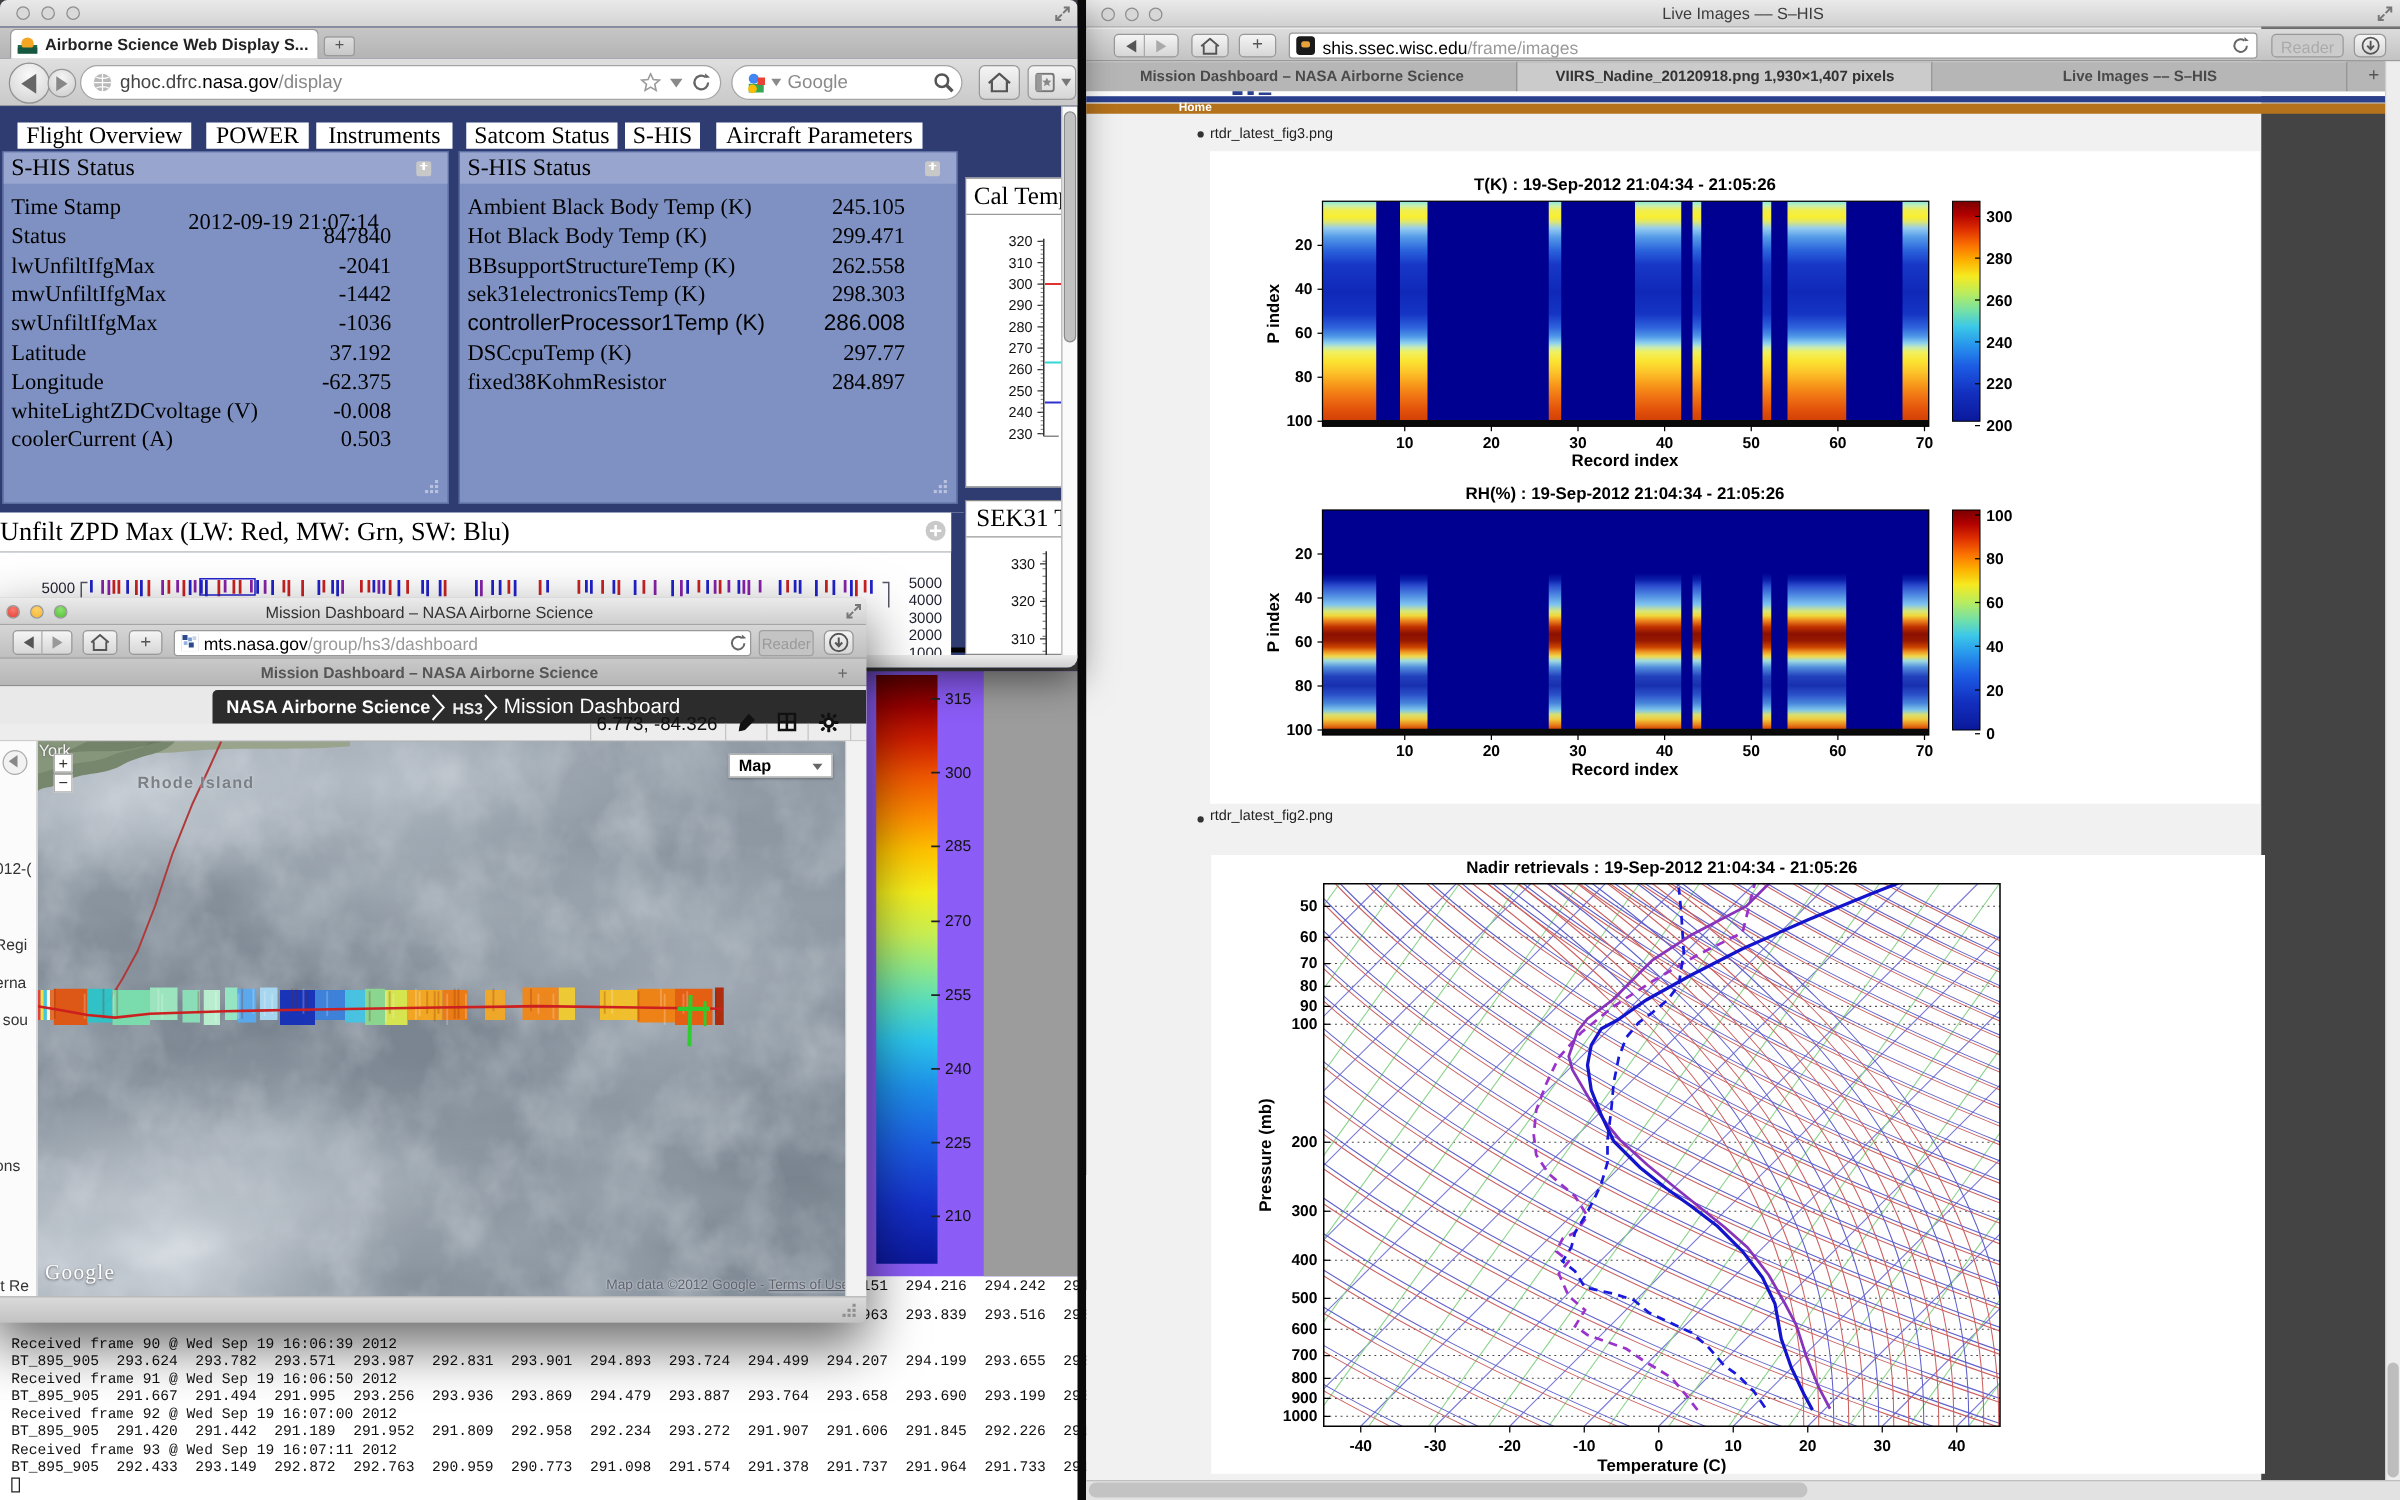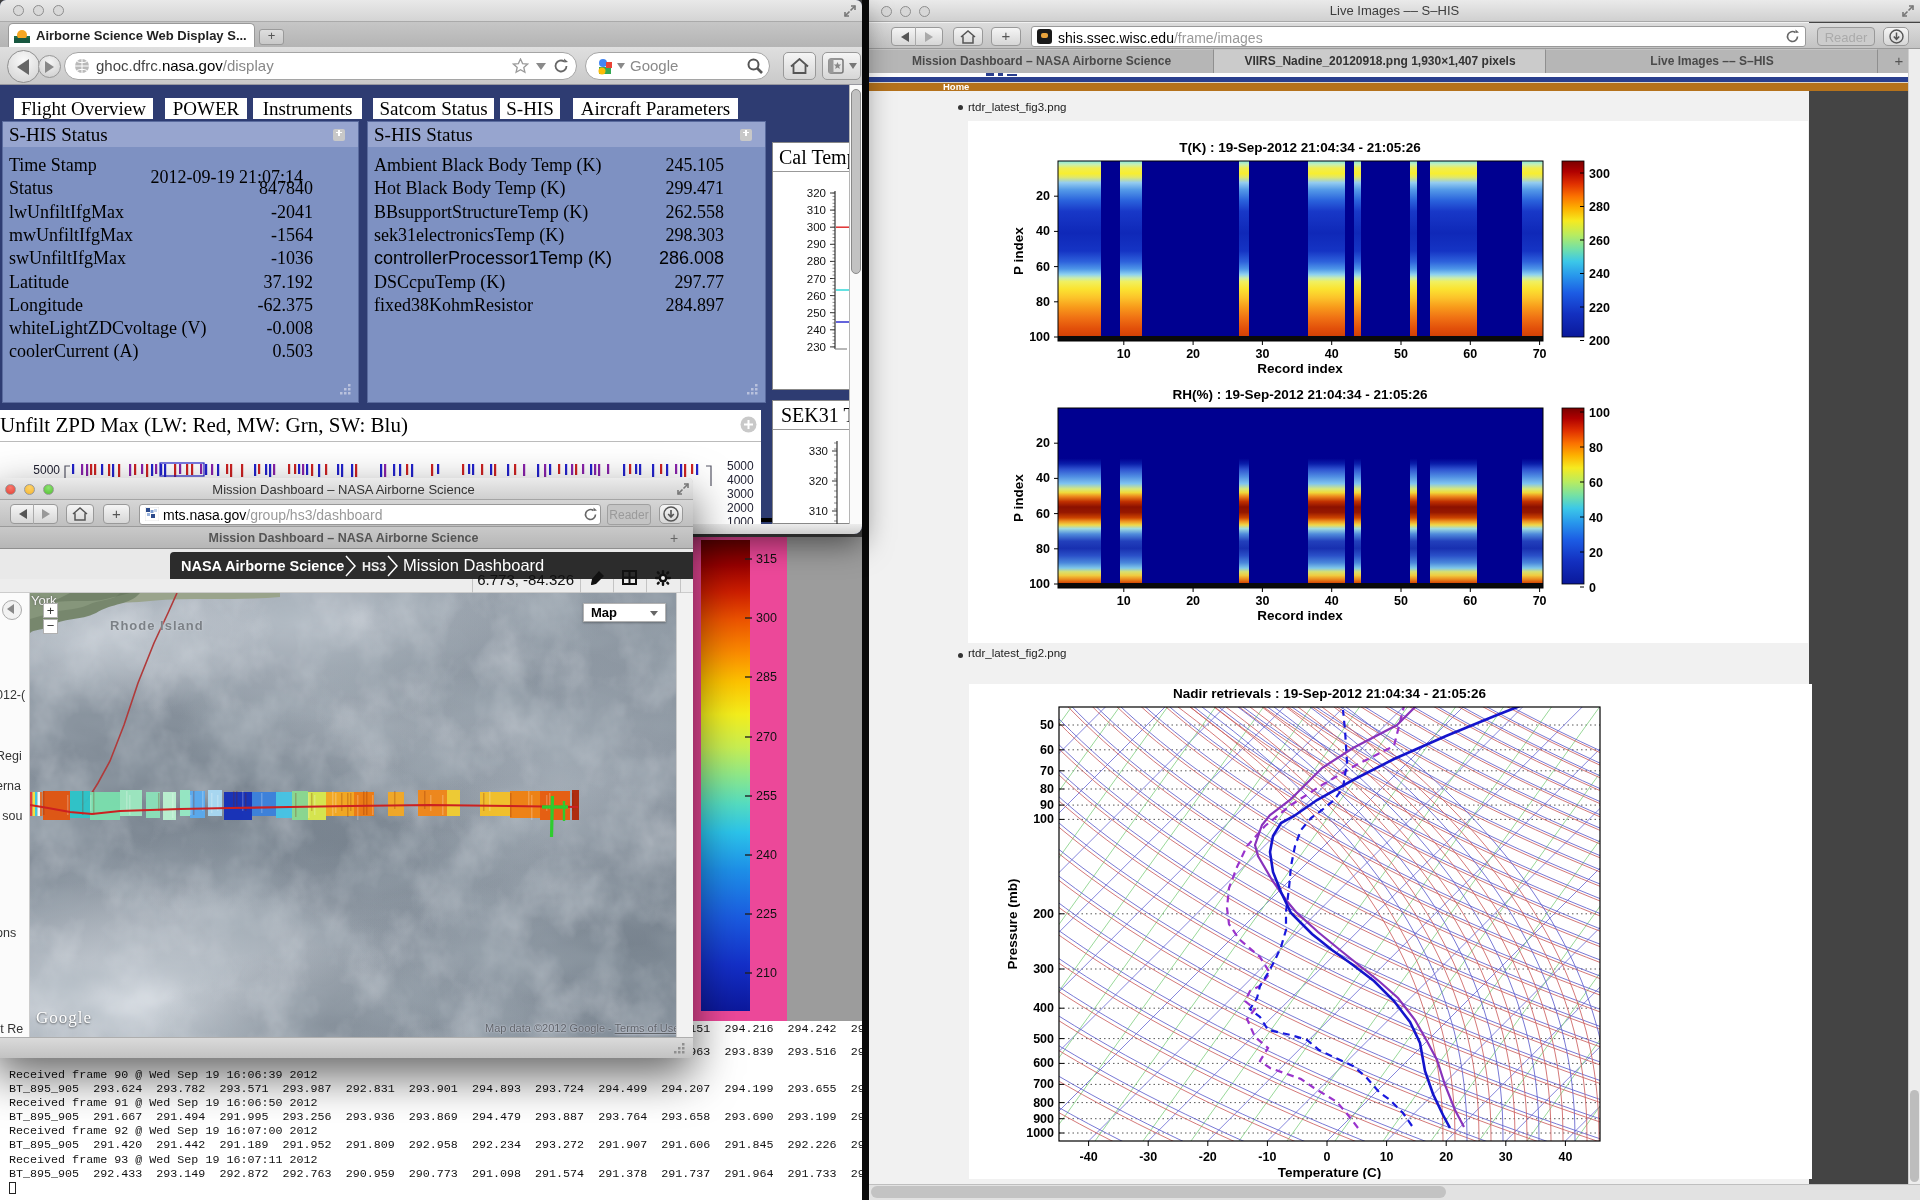--- a/index.html
+++ b/index.html
@@ -10,21 +10,21 @@
 <div class="abs" style="left:9px;top:1045px;width:861px;overflow:hidden;white-space:pre;font-family:'Liberation Mono',monospace;font-size:11.7px;color:#111;">BT_895_905  292.953  293.412  293.287  293.705  293.111  293.521  294.001  293.574  294.199  293.963  293.839  293.516  293.101  293.208  293.301</div>
 <div class="abs" style="left:9px;top:1068px;width:861px;overflow:hidden;white-space:pre;font-family:'Liberation Mono',monospace;font-size:11.7px;color:#111;">Received frame 90 @ Wed Sep 19 16:06:39 2012</div>
 <div class="abs" style="left:9px;top:1082px;width:861px;overflow:hidden;white-space:pre;font-family:'Liberation Mono',monospace;font-size:11.7px;color:#111;">BT_895_905  293.624  293.782  293.571  293.987  292.831  293.901  294.893  293.724  294.499  294.207  294.199  293.655  293.711  293.505  293.601</div>
 <div class="abs" style="left:9px;top:1096px;width:861px;overflow:hidden;white-space:pre;font-family:'Liberation Mono',monospace;font-size:11.7px;color:#111;">Received frame 91 @ Wed Sep 19 16:06:50 2012</div>
 <div class="abs" style="left:9px;top:1110px;width:861px;overflow:hidden;white-space:pre;font-family:'Liberation Mono',monospace;font-size:11.7px;color:#111;">BT_895_905  291.667  291.494  291.995  293.256  293.936  293.869  294.479  293.887  293.764  293.658  293.690  293.199  293.212  293.108  293.001</div>
 <div class="abs" style="left:9px;top:1124px;width:861px;overflow:hidden;white-space:pre;font-family:'Liberation Mono',monospace;font-size:11.7px;color:#111;">Received frame 92 @ Wed Sep 19 16:07:00 2012</div>
 <div class="abs" style="left:9px;top:1138px;width:861px;overflow:hidden;white-space:pre;font-family:'Liberation Mono',monospace;font-size:11.7px;color:#111;">BT_895_905  291.420  291.442  291.189  291.952  291.809  292.958  292.234  293.272  291.907  291.606  291.845  292.226  291.911  291.808  291.701</div>
 <div class="abs" style="left:9px;top:1153px;width:861px;overflow:hidden;white-space:pre;font-family:'Liberation Mono',monospace;font-size:11.7px;color:#111;">Received frame 93 @ Wed Sep 19 16:07:11 2012</div>
 <div class="abs" style="left:9px;top:1167px;width:861px;overflow:hidden;white-space:pre;font-family:'Liberation Mono',monospace;font-size:11.7px;color:#111;">BT_895_905  292.433  293.149  292.872  292.763  290.959  290.773  291.098  291.574  291.378  291.737  291.964  291.733  291.901  291.808  291.701</div>
 <div class="abs" style="left:9px;top:1182px;width:7px;height:12px;border:1px solid #222;"></div>
-<div class="abs" style="left:690px;top:537px;width:174px;height:484px;background:#ec4899;">
+<div class="abs" style="left:690px;top:537px;width:174px;height:484px;background:#8b5cf6;">
 <div class="abs" style="left:97px;top:0;width:77px;height:484px;background:#9c9c9c;"></div>
 <svg class="abs" style="left:0;top:0;" width="174" height="484">
 <defs>
         <linearGradient id="jetv" x1="0" y1="0" x2="0" y2="1">
           <stop offset="0%" stop-color="#6b0000"></stop>
           <stop offset="5%" stop-color="#960000"></stop>
           <stop offset="11%" stop-color="#cc1e00"></stop>
           <stop offset="17%" stop-color="#ec5400"></stop>
           <stop offset="24%" stop-color="#fb8c00"></stop>
           <stop offset="30%" stop-color="#fdc200"></stop>
@@ -573,21 +573,21 @@
 <div class="abs" style="left:500px;top:13px;width:60px;height:21px;background:#fff;font-family:'Liberation Serif',serif;font-size:19px;color:#000;text-align:center;line-height:21px;">S-HIS</div>
 <div class="abs" style="left:573px;top:13px;width:165px;height:21px;background:#fff;font-family:'Liberation Serif',serif;font-size:19px;color:#000;text-align:center;line-height:21px;">Aircraft Parameters</div>
 <div class="abs" style="left:2px;top:36px;width:357px;height:282px;background:#7e91c2;border:1px solid #5a6b9e;">
 <div class="abs" style="left:0;top:0;width:355px;height:25px;background:#97a5cf;font-family:'Liberation Serif',serif;font-size:19px;color:#000;padding-left:6px;line-height:25px;">S-HIS Status</div>
 <div class="abs" style="left:330px;top:7px;width:12px;height:12px;background:#c8c8c8;border-radius:2px;"></div>
 <div class="abs" style="left:333px;top:9.5px;width:6px;height:1.6px;background:#fff;"></div>
 <div class="abs" style="left:335.2px;top:7.5px;width:1.6px;height:6px;background:#fff;"></div>
 <div class="abs" style="left:6px;top:32px;width:345px;height:23.3px;font-family:'Liberation Serif',serif;font-size:18px;color:#000;line-height:23.3px;">Time Stamp<span style="position:absolute;right:51px;margin-top:12px;">2012-09-19 21:07:14</span></div>
 <div class="abs" style="left:6px;top:55.3px;width:345px;height:23.3px;font-family:'Liberation Serif',serif;font-size:18px;color:#000;line-height:23.3px;">Status<span style="position:absolute;right:41px;">847840</span></div>
 <div class="abs" style="left:6px;top:78.6px;width:345px;height:23.3px;font-family:'Liberation Serif',serif;font-size:18px;color:#000;line-height:23.3px;">lwUnfiltIfgMax<span style="position:absolute;right:41px;">-2041</span></div>
-<div class="abs" style="left:6px;top:101.89999999999999px;width:345px;height:23.3px;font-family:'Liberation Serif',serif;font-size:18px;color:#000;line-height:23.3px;">mwUnfiltIfgMax<span style="position:absolute;right:41px;">-1564</span></div>
+<div class="abs" style="left:6px;top:101.89999999999999px;width:345px;height:23.3px;font-family:'Liberation Serif',serif;font-size:18px;color:#000;line-height:23.3px;">mwUnfiltIfgMax<span style="position:absolute;right:41px;">-1442</span></div>
 <div class="abs" style="left:6px;top:125.19999999999999px;width:345px;height:23.3px;font-family:'Liberation Serif',serif;font-size:18px;color:#000;line-height:23.3px;">swUnfiltIfgMax<span style="position:absolute;right:41px;">-1036</span></div>
 <div class="abs" style="left:6px;top:148.5px;width:345px;height:23.3px;font-family:'Liberation Serif',serif;font-size:18px;color:#000;line-height:23.3px;">Latitude<span style="position:absolute;right:41px;">37.192</span></div>
 <div class="abs" style="left:6px;top:171.8px;width:345px;height:23.3px;font-family:'Liberation Serif',serif;font-size:18px;color:#000;line-height:23.3px;">Longitude<span style="position:absolute;right:41px;">-62.375</span></div>
 <div class="abs" style="left:6px;top:195.10000000000002px;width:345px;height:23.3px;font-family:'Liberation Serif',serif;font-size:18px;color:#000;line-height:23.3px;">whiteLightZDCvoltage (V)<span style="position:absolute;right:41px;">-0.008</span></div>
 <div class="abs" style="left:6px;top:218.40000000000003px;width:345px;height:23.3px;font-family:'Liberation Serif',serif;font-size:18px;color:#000;line-height:23.3px;">coolerCurrent (A)<span style="position:absolute;right:41px;">0.503</span></div>
 <svg class="abs" style="left:335px;top:262px;" width="14" height="12">
 <rect x="10" y="8" width="2.5" height="2.5" fill="#b9c2dd"></rect>
 <rect x="6" y="8" width="2.5" height="2.5" fill="#b9c2dd"></rect>
 <rect x="2" y="8" width="2.5" height="2.5" fill="#b9c2dd"></rect>
 <rect x="10" y="4" width="2.5" height="2.5" fill="#b9c2dd"></rect>

